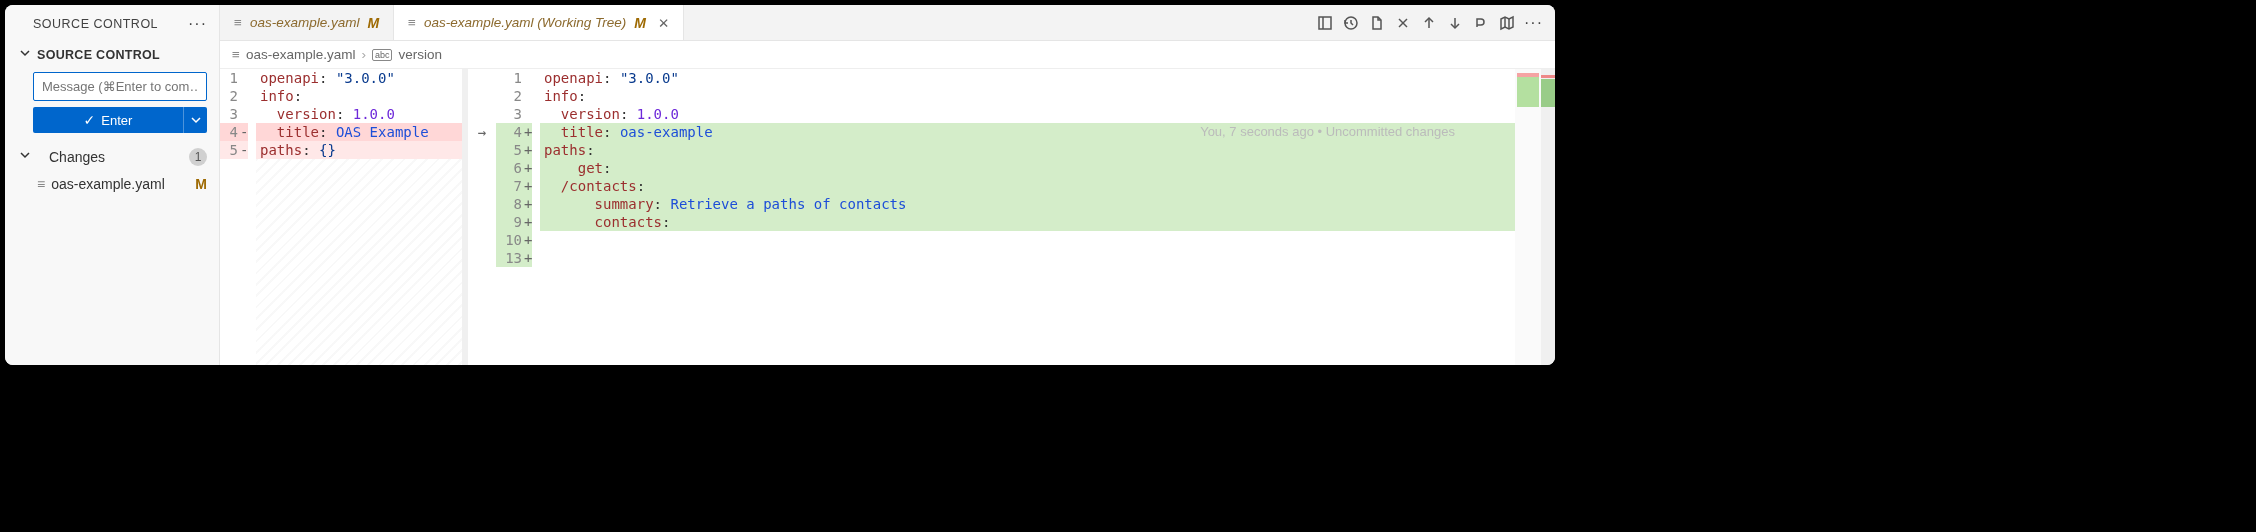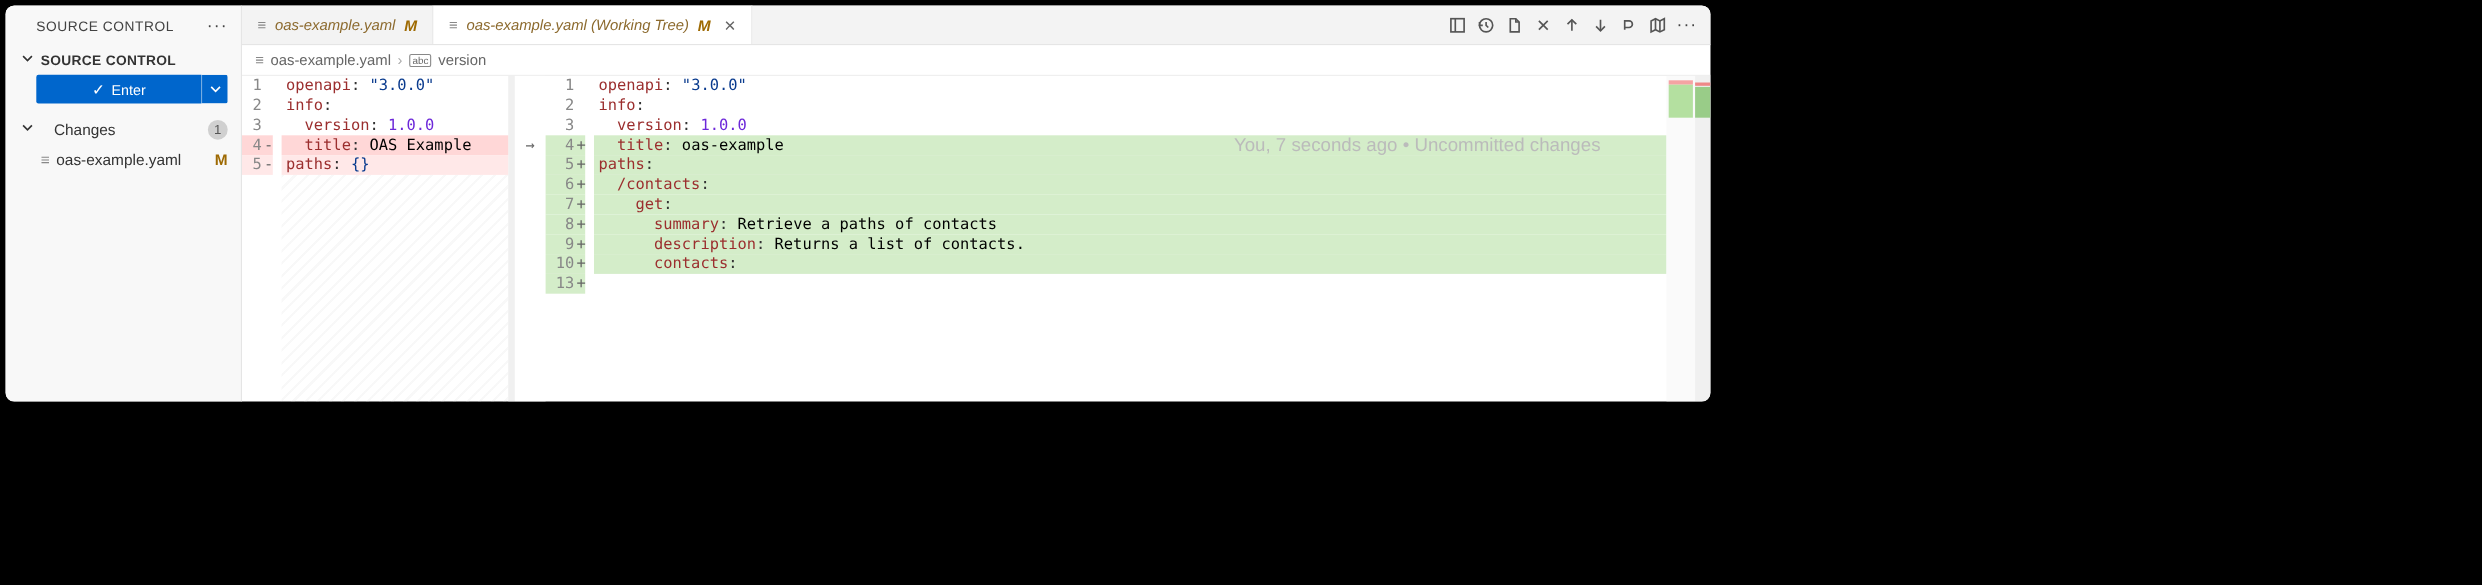--- a/index.html
+++ b/index.html
@@ -49,34 +49,34 @@
 .arrow-col .spacer { height: 18px; }
 .arrow-col .arrow { height: 18px; display: flex; align-items: center; justify-content: center; color: #666; }
 
 .linenos { width: 36px; text-align: right; color: #888; padding-right: 8px; user-select: none; }
 .linenos .ln { height: 18px; line-height: 18px; }
 .code { flex: 1; }
 .code .line { height: 18px; line-height: 18px; white-space: pre; padding-left: 4px; position: relative; }
 .yaml-key { color: #9b2e2e; }
 .yaml-str { color: #0a3b8e; }
 .yaml-num { color: #6d28d9; }
-.yaml-plain { color: #000000; }
+.yaml-plain { color: #1d4ed8; }
 .yaml-colon { color: #333; }
 
 .line.removed { background: #ffd7d7; }
 .line.removed-light { background: #ffe8e8; }
 .line.added { background: #d4edc9; }
 .ln.removed { background: #ffd7d7; }
 .ln.removed-light { background: #ffe8e8; }
 .ln.added { background: #d4edc9; }
 .ln .sign { display: inline-block; width: 10px; color: #666; text-align: left; padding-left: 2px; }
 .pane-right .linenos { width: 44px; }
 .pane-right .ln { display: flex; justify-content: flex-end; align-items: center; gap: 0; }
 .pane-right .ln .num { min-width: 18px; text-align: right; }
-.blame { position: absolute; right: 60px; color: #bbb; font-family: -apple-system, sans-serif; font-size: 17px; font-style: normal; }
+.blame { position: absolute; right: 60px; color: #bbb; font-family: -apple-system, sans-serif; font-size: 13px; font-style: normal; }
 
 .hatching {
   position: absolute;
   left: 0; right: 0; top: 90px; bottom: 0;
   background: repeating-linear-gradient(135deg, #eee 0, #eee 2px, transparent 2px, transparent 8px);
   opacity: 0.4;
   pointer-events: none;
 }
 
 .minimap { width: 26px; background: #fafafa; position: relative; }
@@ -99,20 +99,23 @@
   <div class="sidebar">
     <div class="sidebar-header">
       <span>SOURCE CONTROL</span>
       <span class="dots-icon">···</span>
     </div>
     <div class="section-header">
       <span class="chevron"><svg viewBox="0 0 16 16">
             <polyline points="4 6 8 10 12 6"></polyline>
           </svg></span>
       <span>SOURCE CONTROL</span>
+    </div>
+    <div class="commit-input-wrap">
+      <input class="commit-input" placeholder="Message (⌘Enter to com…" style="">
     </div>
     <div class="commit-btn-wrap">
       <button class="commit-btn">
         <span class="checkmark">✓</span>
         <span>Enter</span>
       </button>
       <button class="commit-dropdown">
         <svg viewBox="0 0 16 16">
             <polyline points="4 6 8 10 12 6"></polyline>
           </svg>
@@ -282,24 +285,23 @@
               <span class="num">13</span>
               <span class="sign">+</span>
             </div>
           </div>
         <div class="code" id="right-code">
             <div class="line "><span class="yaml-key">openapi</span><span class="yaml-colon">: </span><span class="yaml-str">"3.0.0"</span></div>
             <div class="line "><span class="yaml-key">info</span><span class="yaml-colon">:</span></div>
             <div class="line "><span>  </span><span class="yaml-key">version</span><span class="yaml-colon">: </span><span class="yaml-num">1.0.0</span></div>
             <div class="line added"><span>  </span><span class="yaml-key">title</span><span class="yaml-colon">: </span><span class="yaml-plain">oas-example</span><span class="blame">You, 7 seconds ago • Uncommitted changes</span></div>
             <div class="line added"><span class="yaml-key">paths</span><span class="yaml-colon">:</span></div>
+            <div class="line added"><span>    </span><span class="yaml-key">get</span><span class="yaml-colon">:</span></div>
             <div class="line added"><span>  </span><span class="yaml-key">/contacts</span><span class="yaml-colon">:</span></div>
-            <div class="line added"><span>    </span><span class="yaml-key">get</span><span class="yaml-colon">:</span></div>
             <div class="line added"><span>      </span><span class="yaml-key">summary</span><span class="yaml-colon">: </span><span class="yaml-plain">Retrieve a paths of contacts</span></div>
-            <div class="line added"><span>      </span><span class="yaml-key">description</span><span class="yaml-colon">: </span><span class="yaml-plain">Returns a list of contacts.</span></div>
             <div class="line added"><span>      </span><span class="yaml-key">contacts</span><span class="yaml-colon">:</span></div>
           </div>
         <div class="minimap">
           <div class="mm-block mm-red" style="top:4px;height:4px"></div>
           <div class="mm-block mm-green" style="top:8px;height:30px"></div>
         </div>
         <div class="right-scroll">
           <div class="marker red" style="top:6px"></div>
           <div class="marker green" style="top:10px;height:28px"></div>
         </div>

